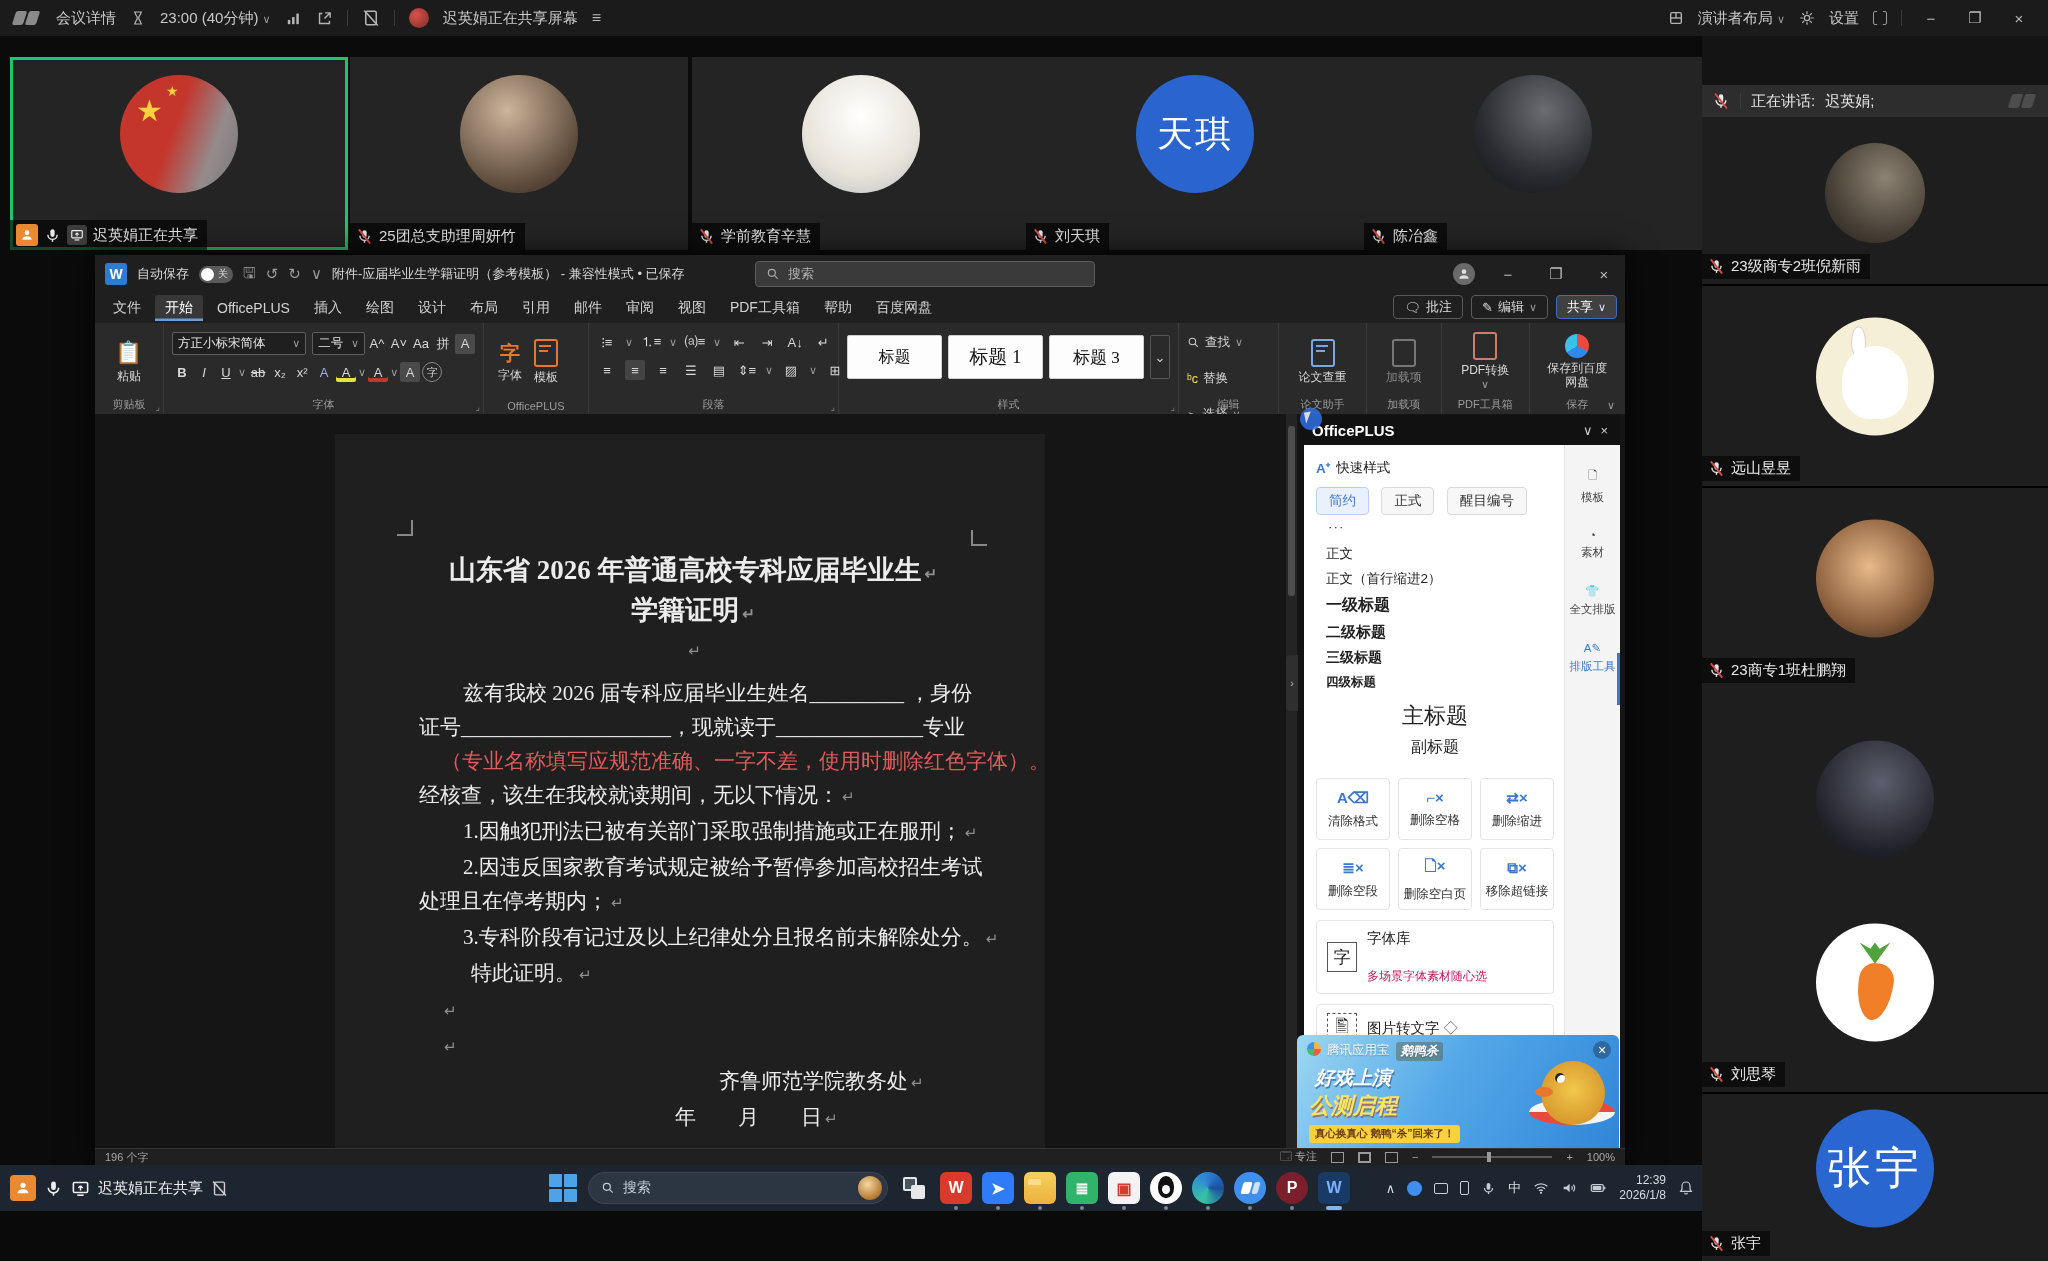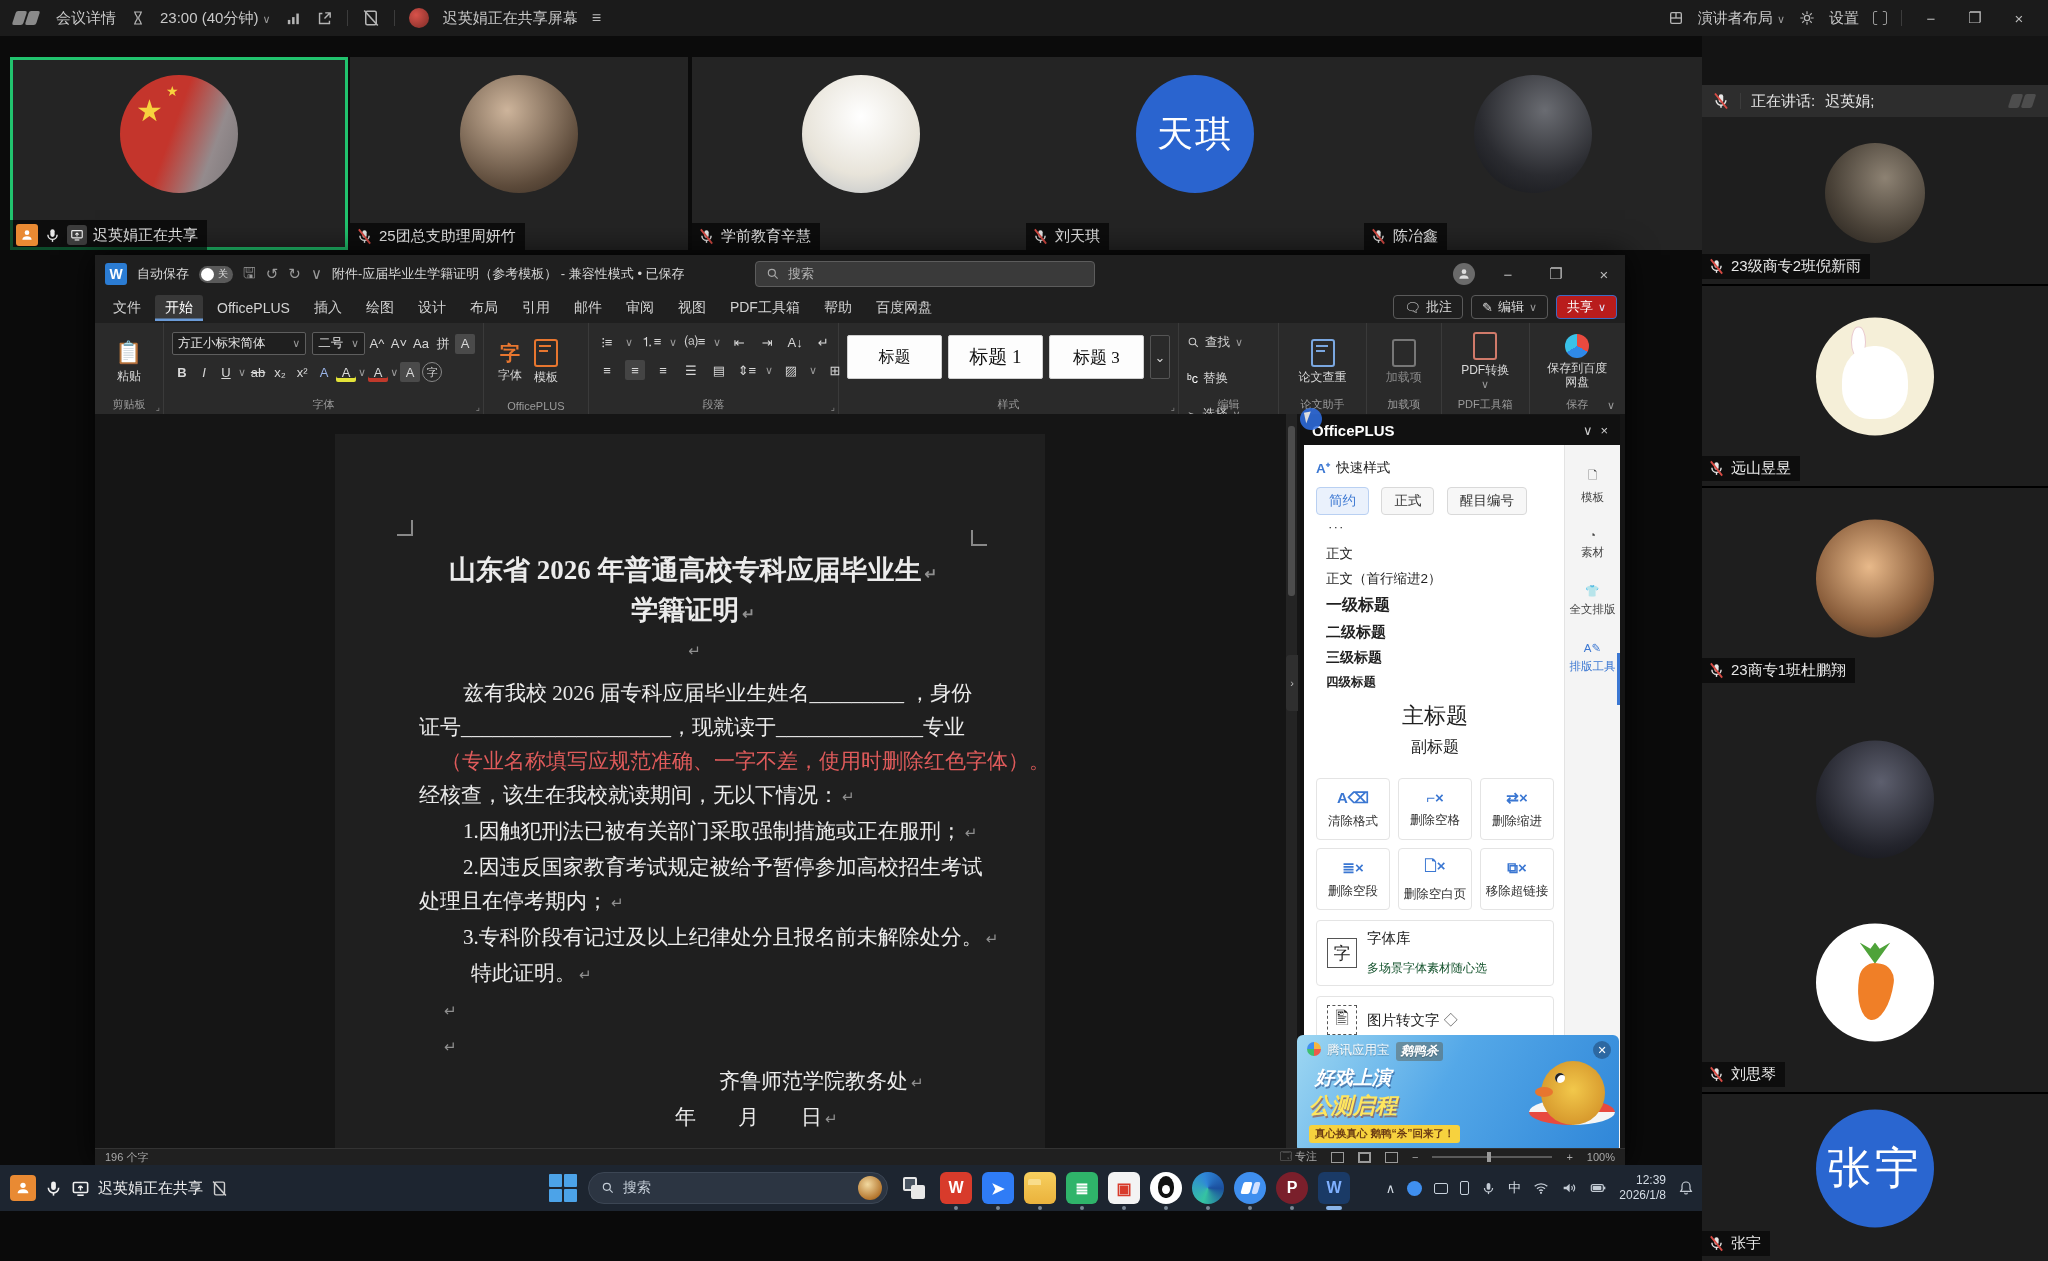--- a/index.html
+++ b/index.html
@@ -56,21 +56,21 @@
   .toggle b{position:absolute;right:5px;font-weight:normal;font-size:10px;color:#ddd}
   .tbico{color:#9a9a9a;font-size:15px}
   #wsearch{position:absolute;left:660px;top:6px;width:340px;height:26px;background:#3a3a3a;border:1px solid #5c5c5c;border-radius:4px;display:flex;align-items:center;gap:8px;padding:0 10px;color:#b5b5b5;font-size:13px}
   #wtitle-right{position:absolute;right:6px;top:0;height:38px;display:flex;align-items:center;gap:18px;color:#cfcfcf}
   .pava{width:22px;height:22px;border-radius:50%;background:#6a6a6a;display:inline-flex;align-items:center;justify-content:center;color:#ddd;font-size:13px}
   #wtabs{position:absolute;top:38px;left:0;width:100%;height:30px;display:flex;align-items:center;gap:4px;padding:0 8px;font-size:14px;color:#d2d2d2}
   .wtab{padding:4px 10px;border-radius:3px 3px 0 0}
   .wtab.active{background:#383838;color:#fff;box-shadow:inset 0 -2.5px 0 #6b9bd8}
   #wtab-actions{position:absolute;right:8px;top:40px;display:flex;gap:8px;font-size:13px}
   .wact{border:1px solid #5a5a5a;border-radius:4px;padding:2px 10px;color:#ddd;display:flex;align-items:center;gap:5px}
-  .wact.blue{background:#b91c1c;border-color:#3e6ac2;color:#fff}
+  .wact.blue{background:#404040;border-color:#3e6ac2;color:#fff}
   #wribbon{position:absolute;top:68px;left:0;width:100%;height:91px;background:#2a2a2a;display:flex}
   .rgroup{position:relative;height:100%;border-right:1px solid #3a3a3a;padding:6px 8px 18px}
   .rglabel{position:absolute;bottom:2px;left:0;width:100%;text-align:center;font-size:11px;color:#9b9b9b}
   .launcher{position:absolute;right:3px;bottom:2px;color:#8a8a8a;font-size:9px}
   .bigbtn{display:flex;flex-direction:column;align-items:center;justify-content:center;gap:4px;color:#d8d8d8;font-size:12px;height:66px;padding:0 6px;text-align:center;line-height:1.15}
   .fontbox{background:#1f1f1f;border:1px solid #5e5e5e;border-radius:2px;color:#e8e8e8;font-size:12.5px;padding:2px 5px;display:inline-flex;align-items:center;gap:6px}
   .fbtn{display:inline-flex;align-items:center;justify-content:center;min-width:20px;height:20px;color:#d8d8d8;font-size:13px;border-radius:2px}
   .frow{display:flex;align-items:center;gap:2px;margin-top:3px}
   .hl{box-shadow:inset 0 -4px 0 #e3e339}
   .fc{box-shadow:inset 0 -4px 0 #c0392b}
@@ -133,21 +133,21 @@
   .si-h3{font-size:14px;font-weight:bold}
   .si-h4{font-size:12.5px;font-weight:bold}
   .si-main{font-size:22px;font-weight:normal;text-align:center;padding:10px 0 2px}
   .si-sub{font-size:16px;text-align:center;padding:4px 0 6px}
   .tools{display:grid;grid-template-columns:repeat(3,1fr);gap:8px;margin-top:14px}
   .tool{border:1px solid #e4e4e4;border-radius:4px;height:62px;display:flex;flex-direction:column;align-items:center;justify-content:center;gap:6px;font-size:12.5px;color:#333;background:#fff}
   .tool .tico{color:#3b77d2;font-size:15px;font-weight:bold}
   .cardrow{border:1px solid #e4e4e4;border-radius:4px;margin-top:10px;padding:8px 10px;display:flex;align-items:center;gap:10px;background:#fff}
   .zibox{width:30px;height:30px;border:1.5px solid #555;display:flex;align-items:center;justify-content:center;font-size:17px;color:#222;position:relative}
   .card-t{font-size:14.5px;color:#222}
-  .card-s{font-size:12px;color:#14532d;margin-top:12px}
+  .card-s{font-size:12px;color:#be185d;margin-top:20px}
   
   #ad{position:absolute;left:1202px;top:780px;width:322px;height:118px;border-radius:6px;background:linear-gradient(120deg,#9ed7f2 0%,#54a8e8 45%,#2f86d8 100%);overflow:hidden;color:#fff}
   #ad .brandrow{display:flex;align-items:flex-start;gap:6px;font-size:12.5px;padding:7px 0 0 10px;text-shadow:0 1px 1px rgba(0,0,0,.3)}
   #ad .logo{width:14px;height:14px;border-radius:50%;background:conic-gradient(#f5b63f 0 25%,#ef5a4a 25% 50%,#3fbf6e 50% 75%,#3f8fef 75% 100%);display:inline-block}
   #ad .game{font-weight:bold;font-style:italic;color:#fff;background:rgba(90,60,20,.35);padding:1px 5px;border-radius:3px}
   #ad .l1{font-size:19px;font-weight:bold;font-style:italic;padding:4px 0 0 18px;text-shadow:1px 2px 0 rgba(30,60,120,.5)}
   #ad .l2{font-size:22px;font-weight:bold;font-style:italic;color:#ffe65e;padding:0 0 0 12px;text-shadow:1px 2px 0 rgba(160,60,20,.55)}
   #ad .subline{display:inline-block;background:#f7d23e;color:#6b3c14;font-size:10.5px;border-radius:3px;padding:2px 6px;margin:4px 0 0 12px;font-weight:bold}
   #ad .cta{display:inline-block;background:linear-gradient(#ffe65e,#f5b63f);color:#6b3c14;font-size:12.5px;font-weight:bold;border-radius:10px;padding:3px 14px;margin:5px 0 0 34px;border:1px solid #8a5a20}
   #ad .duck{position:absolute;right:14px;top:26px;width:64px;height:64px;border-radius:50%;background:radial-gradient(circle at 50% 45%,#f2c84b,#d89b2e 70%)}
@@ -599,21 +599,21 @@
     <div class="rgroup" style="width:105px">
       <div class="edit-col">
         <span>
             <svg class="ic" width="13" height="13" color="#c8c8c8">
               <use href="#i-search"></use>
             </svg> 
             <span>查找</span> 
             <span class="chev">∨</span>
           </span>
         <span>
-            <span style="color:#ffffff">ᵇc</span> 
+            <span style="color:#fde047">ᵇc</span> 
             <span>替换</span>
           </span>
         <span>
             <span style="color:#c8c8c8">➢</span> 
             <span>选择</span> 
             <span class="chev">∨</span>
           </span>
       </div>
       <span class="rglabel">编辑</span>
     </div>

